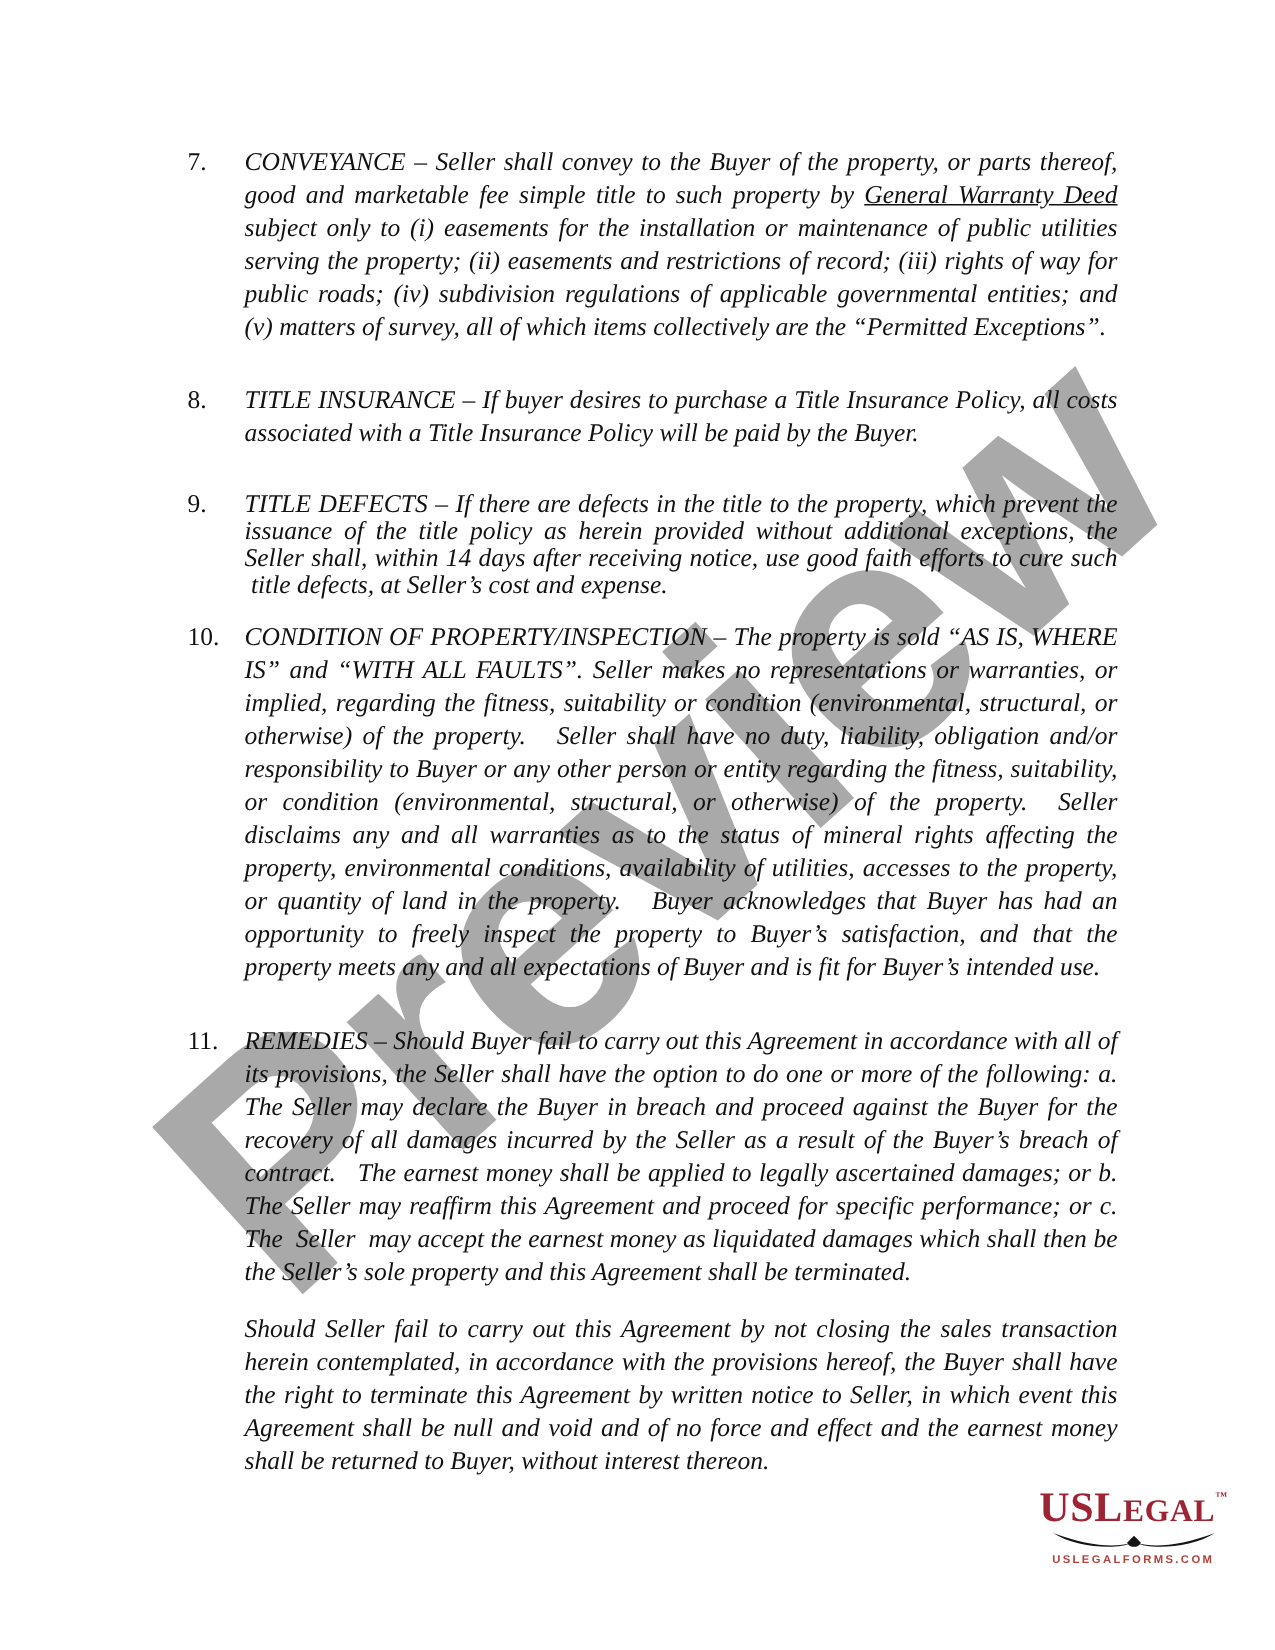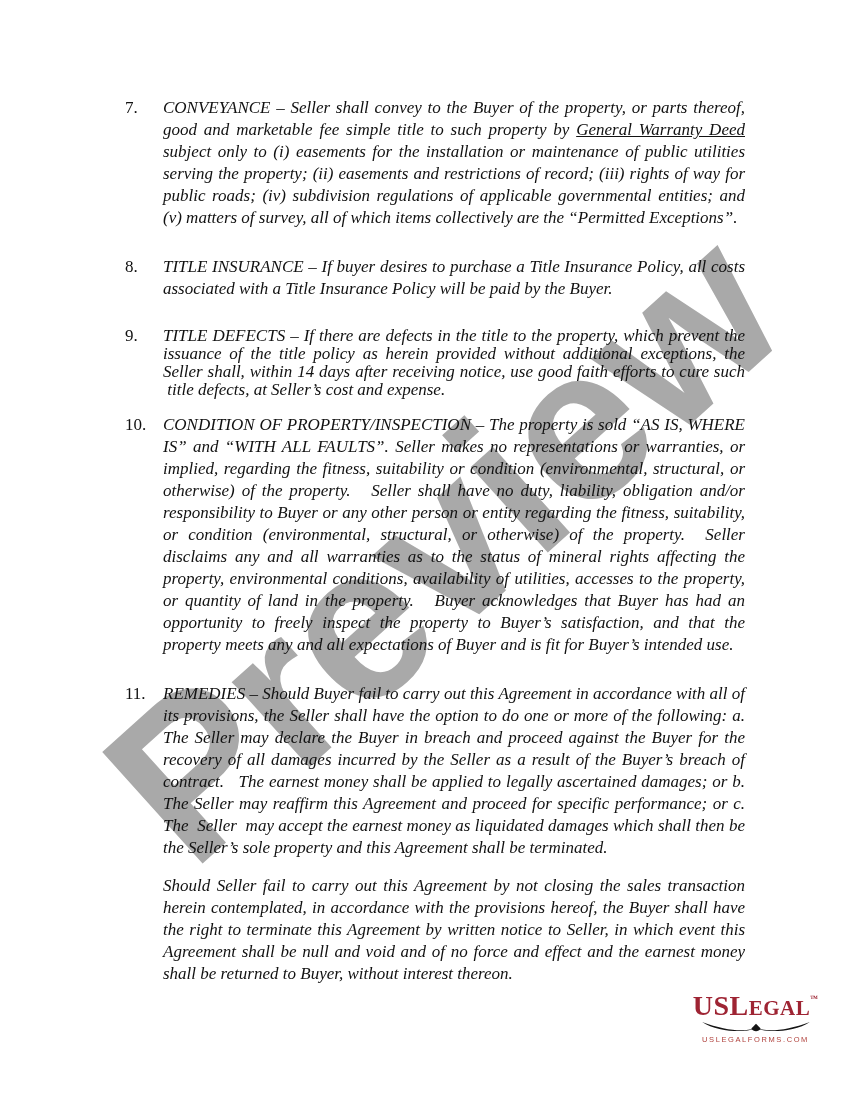--- a/index.html
+++ b/index.html
@@ -82,21 +82,21 @@
   }
   .logo-eagle {
     margin: 1px auto 0 auto;
     width: 118px;
     height: 13px;
     display: block;
   }
   .logo-site {
     margin-top: 1px;
     font-family: "Liberation Sans", sans-serif;
-    font-weight: 400;
+    font-weight: 700;
     font-size: 7.5px;
     letter-spacing: 1.6px;
     color: #b0413c;
     white-space: nowrap;
   }
 </style>
 </head>
 <body>
 
 <div class="page">

